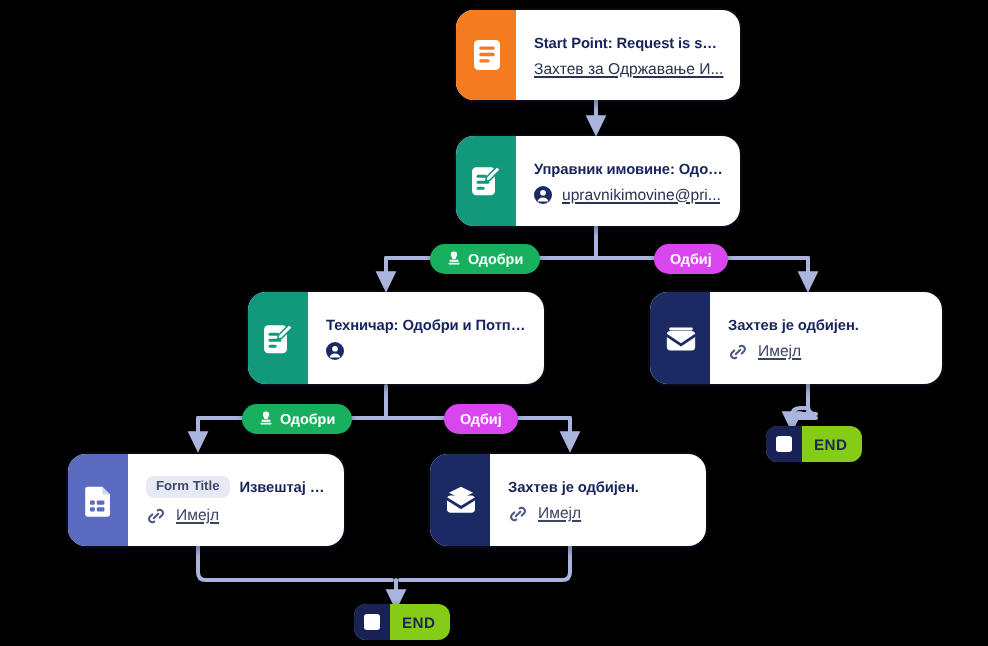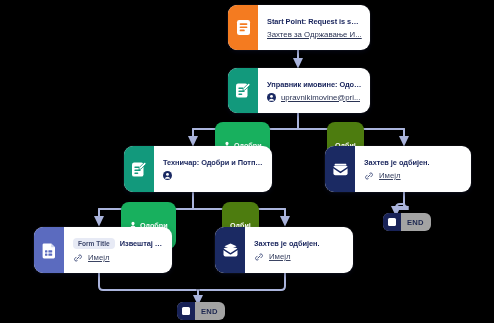--- a/index.html
+++ b/index.html
@@ -35,31 +35,31 @@
   }
   .sub.dim{color:#3b4463;}
   .form-badge{
     background:#e7eaf5;color:#404a6e;font-size:6.6px;font-weight:bold;
     padding:2px 5px;border-radius:4px;white-space:nowrap;flex:0 0 auto;
   }
 
   
   .pill{
     position:absolute;display:flex;align-items:center;gap:3px;
-    height:15px;padding:16px 8px;border-radius:8px;
+    height:15px;padding:0 8px;border-radius:8px;
     font-size:7.2px;font-weight:bold;color:#fff;white-space:nowrap;
     box-shadow:0 1px 3px rgba(0,0,0,.35);
   }
   .pill.approve{background:#18b05e;}
-  .pill.reject{background:#4d7c0f;}
+  .pill.reject{background:#d946ef;}
 
   
   .endchip{
     position:absolute;display:flex;align-items:center;
-    height:18px;border-radius:6px;background:#a3a3a3;overflow:hidden;
+    height:18px;border-radius:6px;background:#84cc16;overflow:hidden;
     box-shadow:0 1px 3px rgba(0,0,0,.4);
   }
   .endchip .sq{
     width:18px;height:18px;flex:0 0 18px;background:#182257;
     display:flex;align-items:center;justify-content:center;
   }
   .endchip .sq i{display:block;width:8px;height:8px;background:#fff;border-radius:1.5px;}
   .endchip .lbl{font-size:7.6px;font-weight:bold;color:#1d2750;padding:0 7px 0 6px;letter-spacing:.2px;}
 
   svg.g{display:block;}

